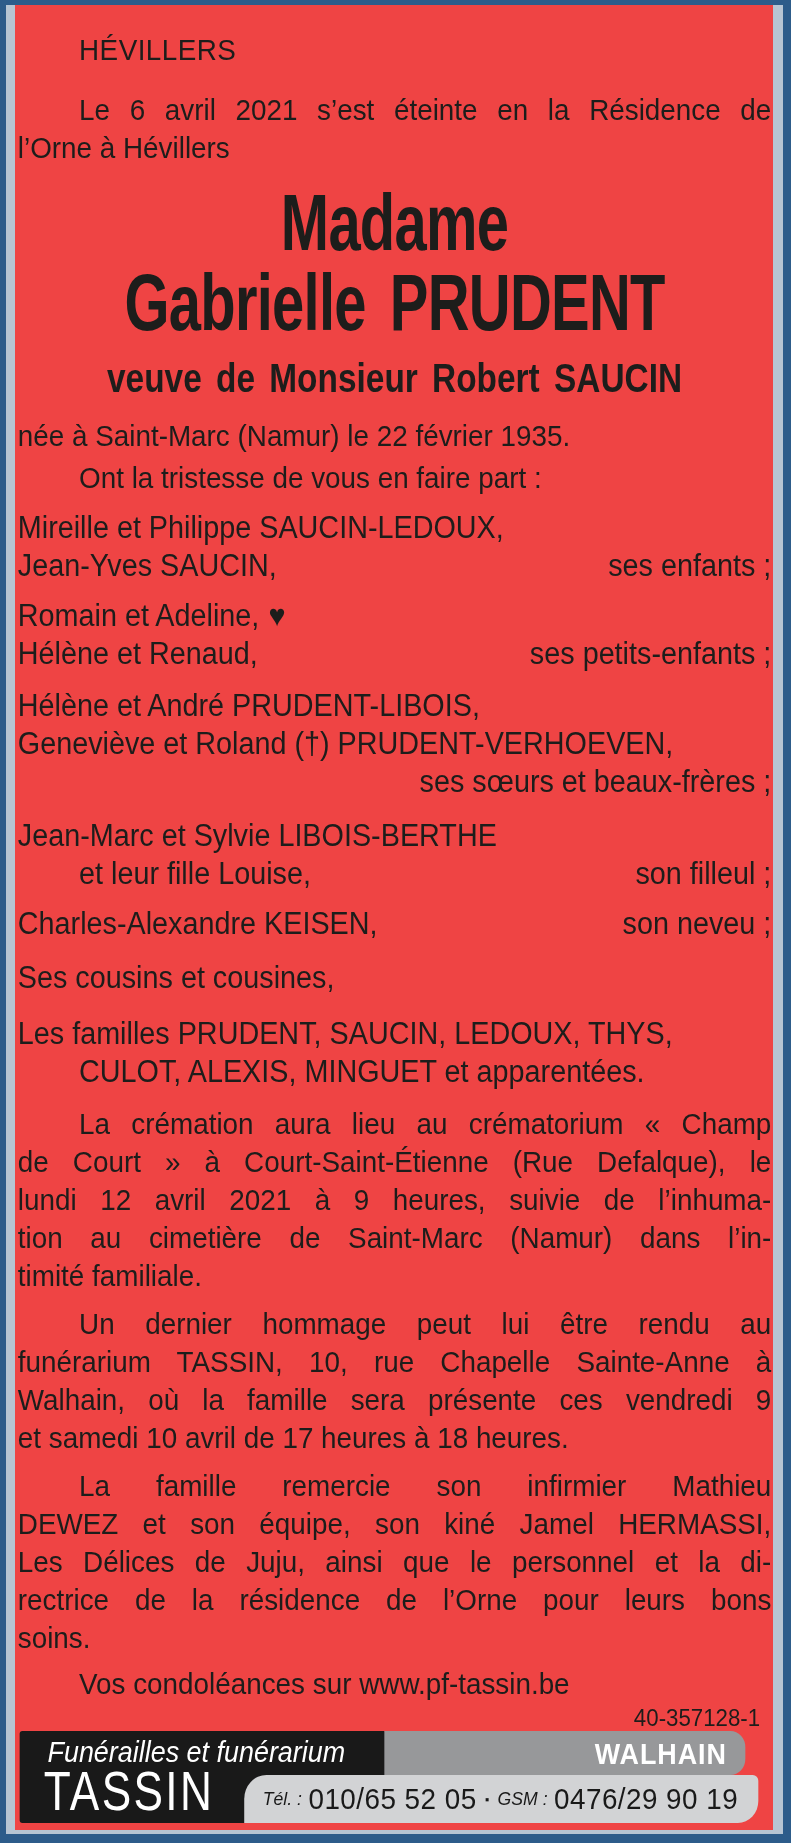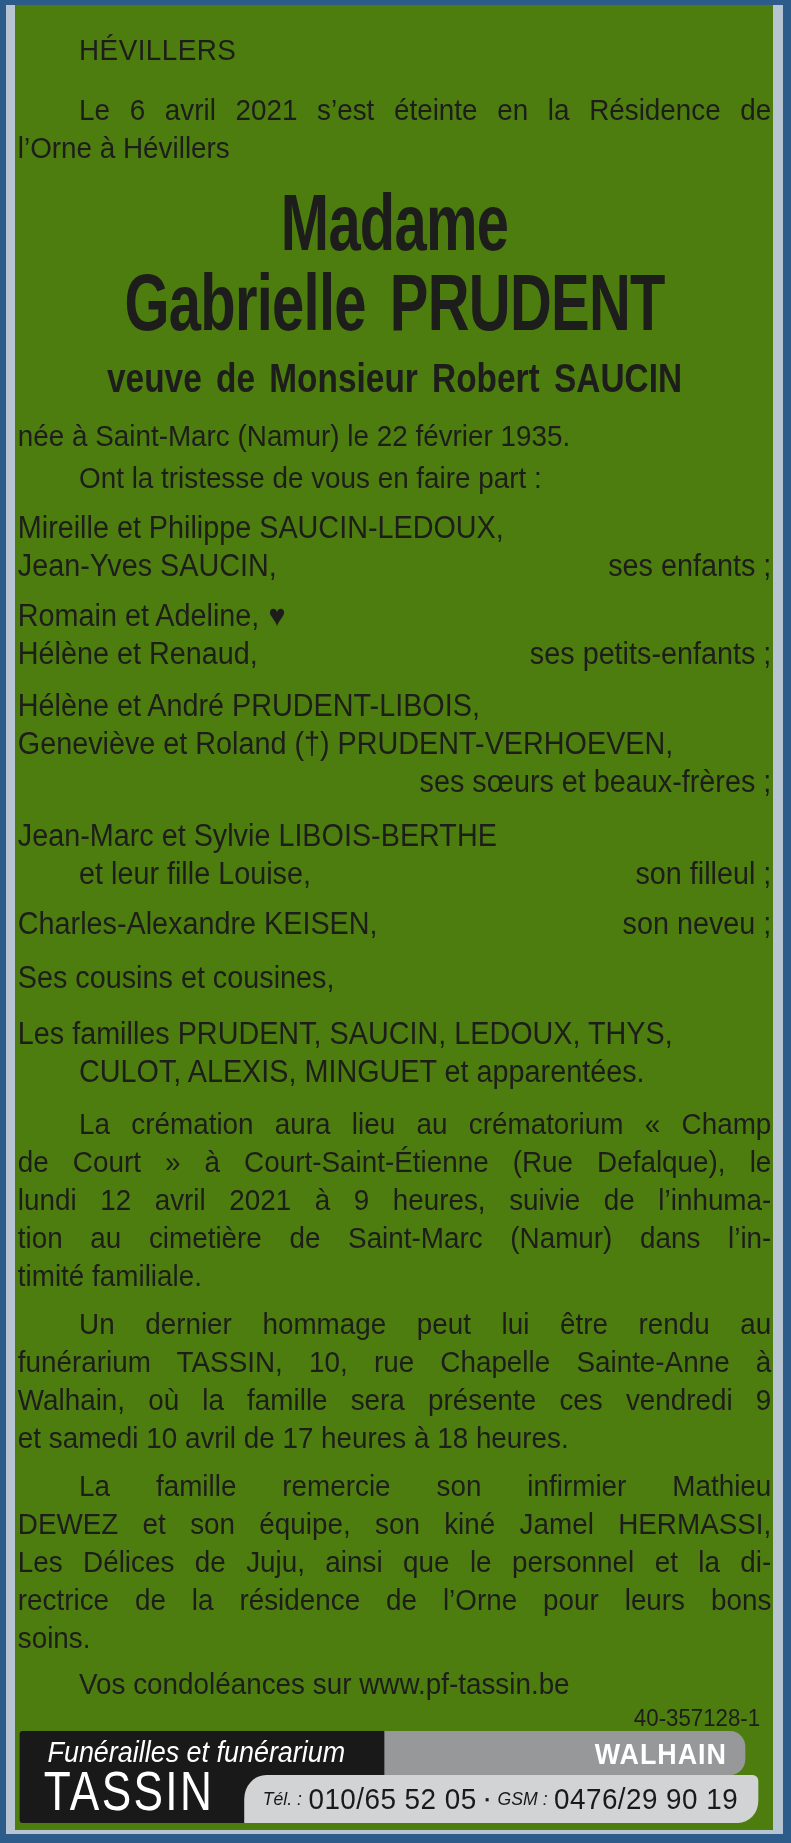--- a/index.html
+++ b/index.html
@@ -7,21 +7,21 @@
     width:791px;height:1843px;position:relative;background:#ffffff;
     font-family:"Liberation Sans", sans-serif;color:var(--ink,#1d1d1b);
     overflow:hidden;
   }
   .frame{
     position:absolute;inset:0;box-sizing:border-box;
     border:5px solid var(--border_blue,#2d5c8a);
     border-left-width:6px;border-right-width:8px;border-bottom-width:9px;
   }
   .inner{
-    position:absolute;inset:0;box-sizing:border-box;background:#4d7c0f;
+    position:absolute;inset:0;box-sizing:border-box;background:#ef4444;
     border-left:9px solid var(--border_light,#b7c5d3);
     border-right:10px solid var(--border_light,#b7c5d3);
     border-bottom:4px solid var(--border_light,#b7c5d3);
     overflow:hidden;
   }
   .content{
     width:815px;transform:scaleX(0.928);transform-origin:0 0;
     padding:28px 0 0 3px;box-sizing:border-box;
   }
   .place{font-size:30px;line-height:34px;margin-left:66px;letter-spacing:.5px;}

